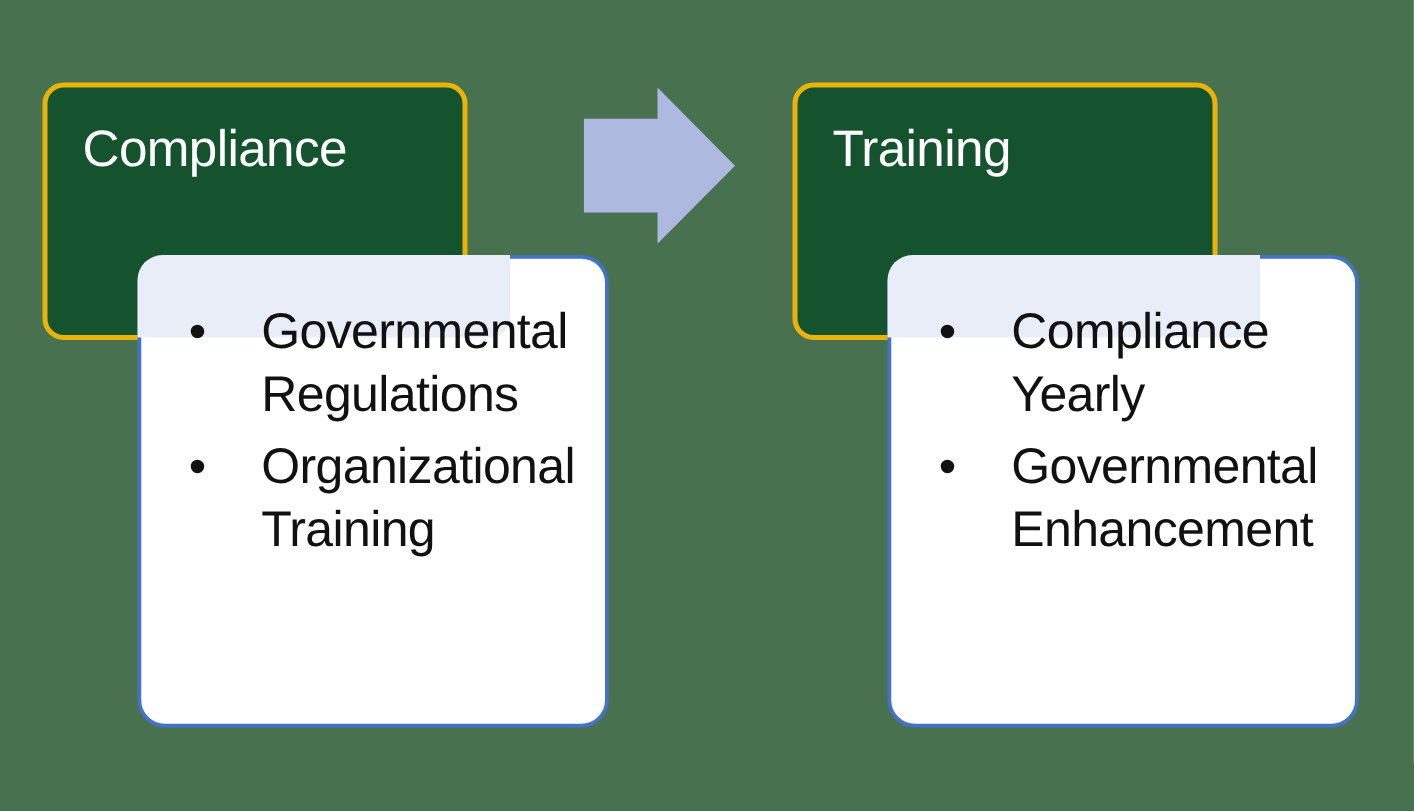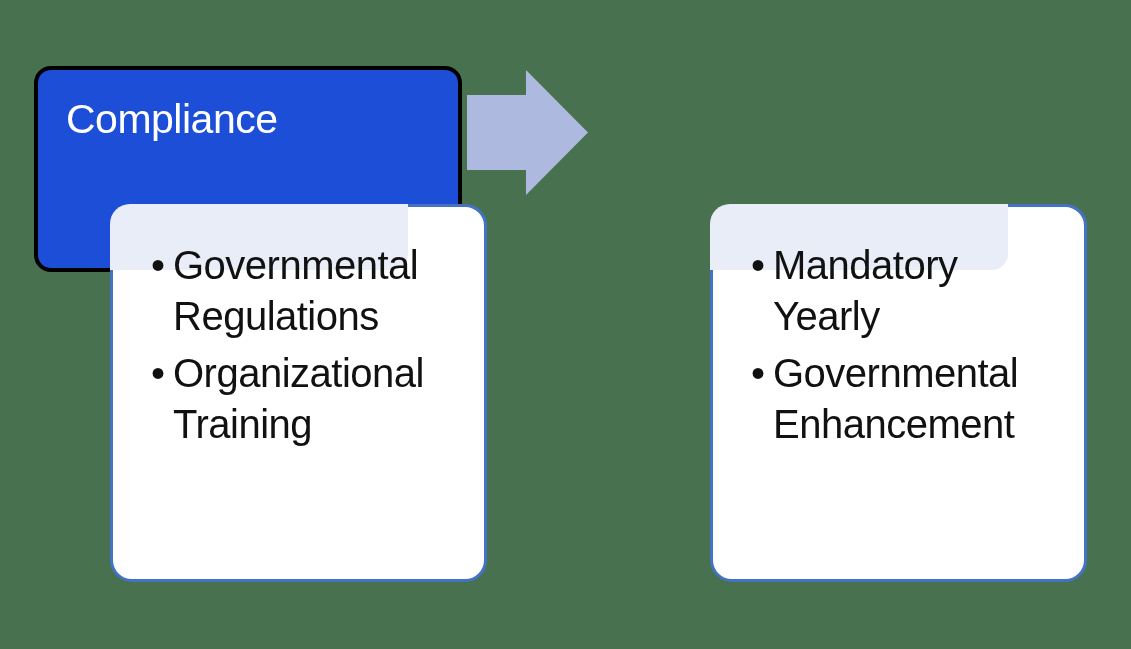--- a/index.html
+++ b/index.html
@@ -10,24 +10,24 @@
     position: relative;
     width: 1131px;
     height: 649px;
     background: #48724f;
     overflow: hidden;
   }
 
   .header-shape {
     position: absolute;
     top: 66px;
-    width: 428px;
+    width: 340px;
     height: 206px;
-    background: #1d4ed8;
-    border: 4px solid #000000;
+    background: #14532d;
+    border: 4px solid #eab308;
     border-radius: 17px;
     z-index: 1;
   }
   .header-shape.g1 { left: 34px; }
   .header-shape.g2 { left: 634px; }
 
   .header-title {
     padding: 24px 0 0 28px;
     font-size: 41px;
     line-height: 50px;
@@ -72,20 +72,21 @@
     color: #111111;
     margin-bottom: 6px;
   }
   .bullet .dot {
     flex: 0 0 22px;
     width: 22px;
   }
   .bullet .txt {
     flex: 1 1 auto;
     max-width: 295px;
+    margin-left: 36px;
   }
 
   .flow-arrow {
     position: absolute;
     left: 467px;
     top: 70px;
     width: 121px;
     height: 125px;
     z-index: 1;
   }
@@ -112,27 +113,30 @@
       </div>
     </div>
   </div>
 
   <div class="flow-arrow">
     <svg width="121" height="125" viewBox="0 0 121 125" xmlns="http://www.w3.org/2000/svg">
       <polygon points="0,25 59,25 59,0 121,62.5 59,125 59,100 0,100" fill="#adb9df"></polygon>
     </svg>
   </div>
 
+  <div class="header-shape g2">
+    <div class="header-title">Training</div>
+  </div>
 
   <div class="body-shape g2">
     <div class="tint-band"></div>
     <div class="bullets">
       <div class="bullet">
         <span class="dot">•</span>
-        <span class="txt">Mandatory Yearly</span>
+        <span class="txt">Compliance Yearly</span>
       </div>
       <div class="bullet">
         <span class="dot">•</span>
         <span class="txt">Governmental Enhancement</span>
       </div>
     </div>
   </div>
 
 </div>
 

